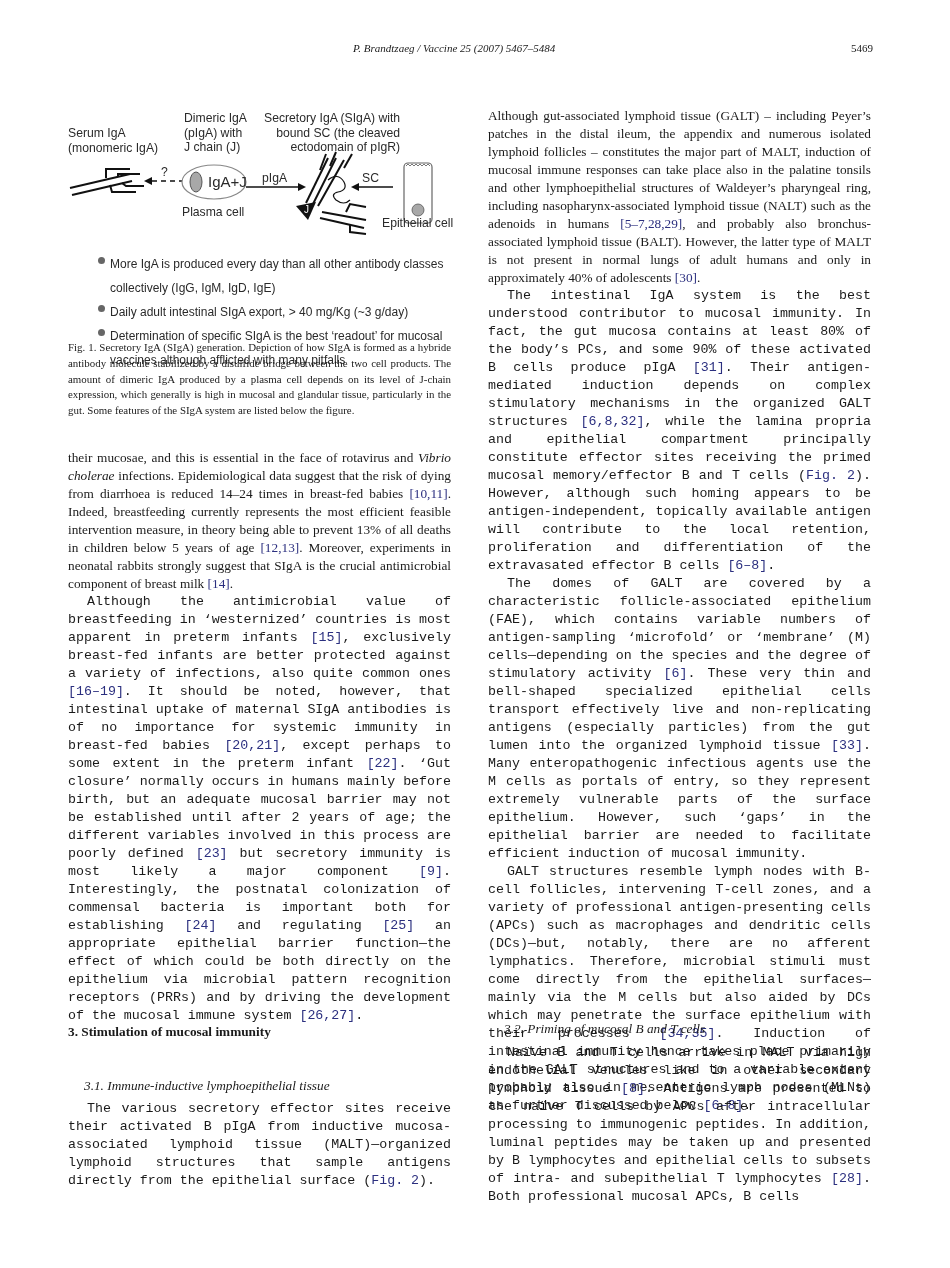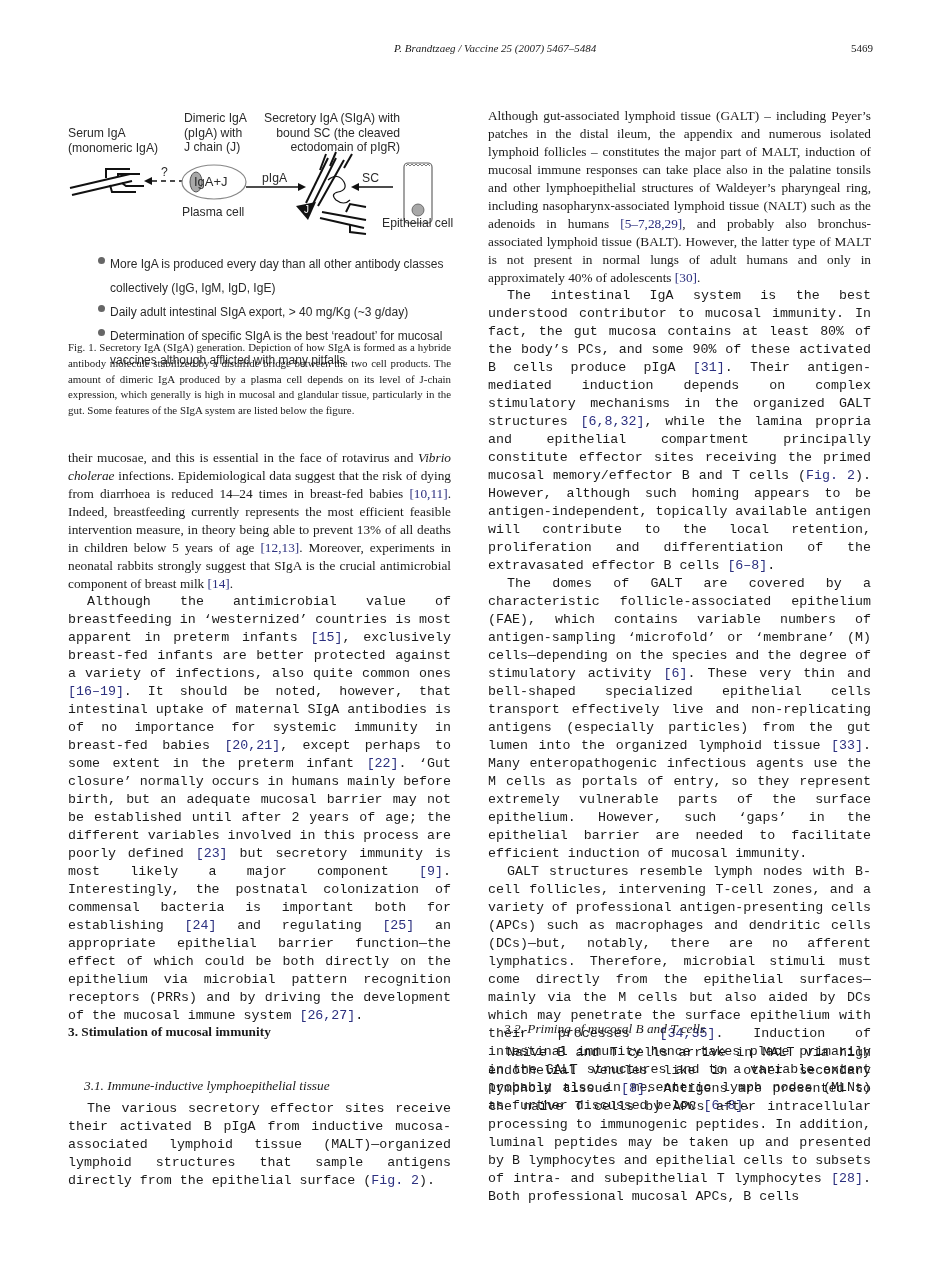--- a/index.html
+++ b/index.html
@@ -1,20 +1,20 @@
 <!DOCTYPE html>
 <html><head>
 <meta charset="utf-8">
 <style>
   html, body { margin: 0; padding: 0; background: #ffffff; }
   body { width: 950px; height: 1268px; position: relative; overflow: hidden;
          font-family: "Liberation Serif", "DejaVu Serif", serif; color: #1a1a1a; }
   .running-head { position: absolute; top: 42px; left: 353px; width: 520px; height: 16px;
                   font-size: 11px; }
-  .running-head .rh-title { position: absolute; left: 0; top: 0; font-style: italic; margin-left: 41px; }
+  .running-head .rh-title { position: absolute; left: 0; top: 0; font-style: italic; }
   .running-head .rh-page { position: absolute; right: 0; top: 0; }
 
   .col { position: absolute; width: 383px; font-size: 13.3px; line-height: 18px;
          text-align: justify; hyphens: none; }
   .col-left { left: 68px; }
   .col-right { left: 488px; }
   .col p { margin: 0; text-indent: 0; }
   .col p.indent { text-indent: 19px; font-family: Liberation Mono, monospace; }
   .cite { color: #2b2f7f; }
 
@@ -101,21 +101,21 @@
     <div>Dimeric IgA</div>
     <div>(pIgA) with</div>
     <div>J chain (J)</div>
   </div>
   <div class="fig-label" style="left:198px; top:3px;text-align:right;">
     <div>Secretory IgA (SIgA) with</div>
     <div>bound SC (the cleaved</div>
     <div>ectodomain of pIgR)</div>
   </div>
   <span class="fig-label" style="left:95px; top:57px;">?</span>
-  <span class="fig-label" style="left:128px; top:67px; font-size:13px;">IgA+J</span>
+  <span class="fig-label" style="left:142px; top:67px; font-size:15px;">IgA+J</span>
   <span class="fig-label" style="left:116px; top:97px;">Plasma cell</span>
   <span class="fig-label" style="left:196px; top:63px;">pIgA</span>
   <span class="fig-label" style="left:296px; top:63px;">SC</span>
   <span class="fig-label" style="left:238px; top:95px; color:#fff; font-size:10px;">J</span>
   <span class="fig-label" style="left:316px; top:108px;">Epithelial cell</span>
 
   <ul class="fig-bullets">
     <li>More IgA is produced every day than all other antibody classes collectively (IgG, IgM, IgD, IgE)</li>
     <li>Daily adult intestinal SIgA export, &gt; 40 mg/Kg (~3 g/day)</li>
     <li>Determination of specific SIgA is the best ‘readout’ for mucosal vaccines although afflicted with many pitfalls</li>

